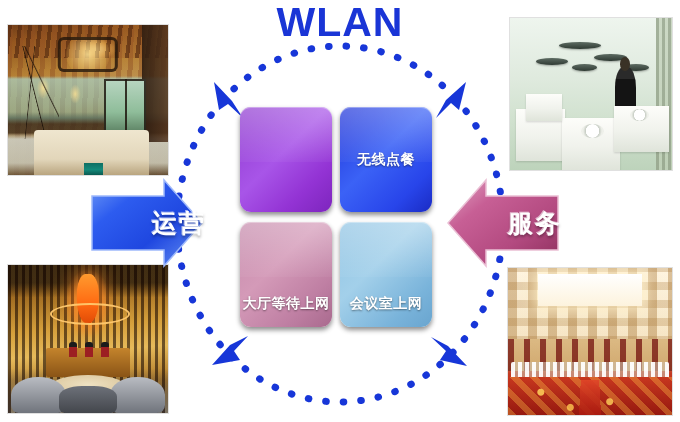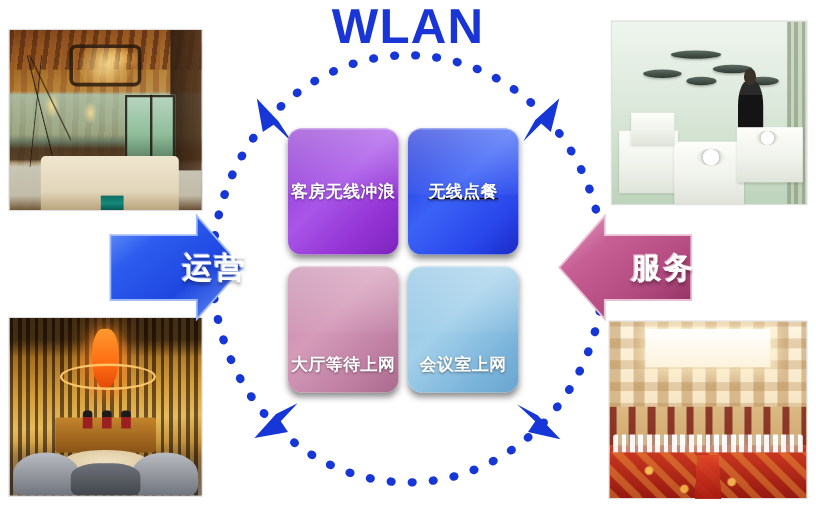--- a/index.html
+++ b/index.html
@@ -285,21 +285,21 @@
     font-family: "DejaVu Sans", "Liberation Sans", sans-serif;
     font-weight: bold;
     font-size: 14px;
     color: #ffffff;
     white-space: nowrap;
     letter-spacing: 0.5px;
     text-shadow: 0 1px 2px rgba(0,0,0,0.45);
     z-index: 2;
   }
   #cell-0 { left: 0;   top: 0;   background: linear-gradient(135deg, #8e39cf 0%, #a855e8 45%, #9333d4 75%, #7d25bd 100%); }
-  #cell-1 { left: 100px; top: 0; background: linear-gradient(135deg, #1f33d8 0%, #3b62f6 45%, #2845ea 78%, #1a2bc4 100%); text-decoration: underline; }
+  #cell-1 { left: 100px; top: 0; background: linear-gradient(135deg, #1f33d8 0%, #3b62f6 45%, #2845ea 78%, #1a2bc4 100%); }
   #cell-2 { left: 0;   top: 115px; background: linear-gradient(135deg, #c58aab 0%, #d49ab8 40%, #bf7fa3 75%, #a96a8e 100%); }
   #cell-3 { left: 100px; top: 115px; background: linear-gradient(135deg, #8fc3e3 0%, #a3d0ea 40%, #79b3da 78%, #69a5cf 100%); }
   #cell-2 .cell-label, #cell-3 .cell-label { align-self: flex-end; margin-bottom: 14px; }
   .cell.bottom { align-items: flex-end; }
 
   
   .arrow {
     position: absolute;
     display: flex;
     align-items: center;
@@ -312,21 +312,21 @@
     font-family: "DejaVu Sans", "Liberation Sans", sans-serif;
     font-weight: bold;
     font-size: 25px;
     color: #ffffff;
     letter-spacing: 2px;
     text-shadow:
       -1px -1px 0 rgba(255,255,255,0.6),
       0 2px 3px rgba(0,0,0,0.35);
   }
   #arrow-left  { left: 88px;  top: 178px; width: 118px; height: 90px; }
-  #arrow-right { left: 460px; top: 178px; width: 120px; height: 90px; }
+  #arrow-right { left: 442px; top: 178px; width: 120px; height: 90px; }
   #arrow-left .arrow-label  { margin-left: -8px; }
   #arrow-right .arrow-label { margin-left: 14px; }
 </style>
 </head>
 <body>
 
 <div id="canvas">
 
   <div class="title">WLAN</div>
 
@@ -396,21 +396,20 @@
     <path d="M 276 62 L 296 44 L 289 72 L 281 65 L 266 80 Z" fill="#1736d8"></path>
 
     <path d="M 60 307 L 42 327 L 70 322 L 64 313 L 78 298 Z" fill="#1736d8"></path>
 
     <path d="M 278 308 L 297 328 L 270 322 L 276 313 L 261 299 Z" fill="#1736d8"></path>
   </svg>
 
   <div class="grid">
     <div class="cell" id="cell-0">
       <div class="glare"></div>
-      <span class="cell-label">客房无线冲浪</span>
     </div>
     <div class="cell" id="cell-1">
       <div class="glare"></div>
       <span class="cell-label">无线点餐</span>
     </div>
     <div class="cell bottom" id="cell-3">
       <div class="glare"></div>
       <span class="cell-label">会议室上网</span>
     </div>
     <div class="cell bottom" id="cell-2">

